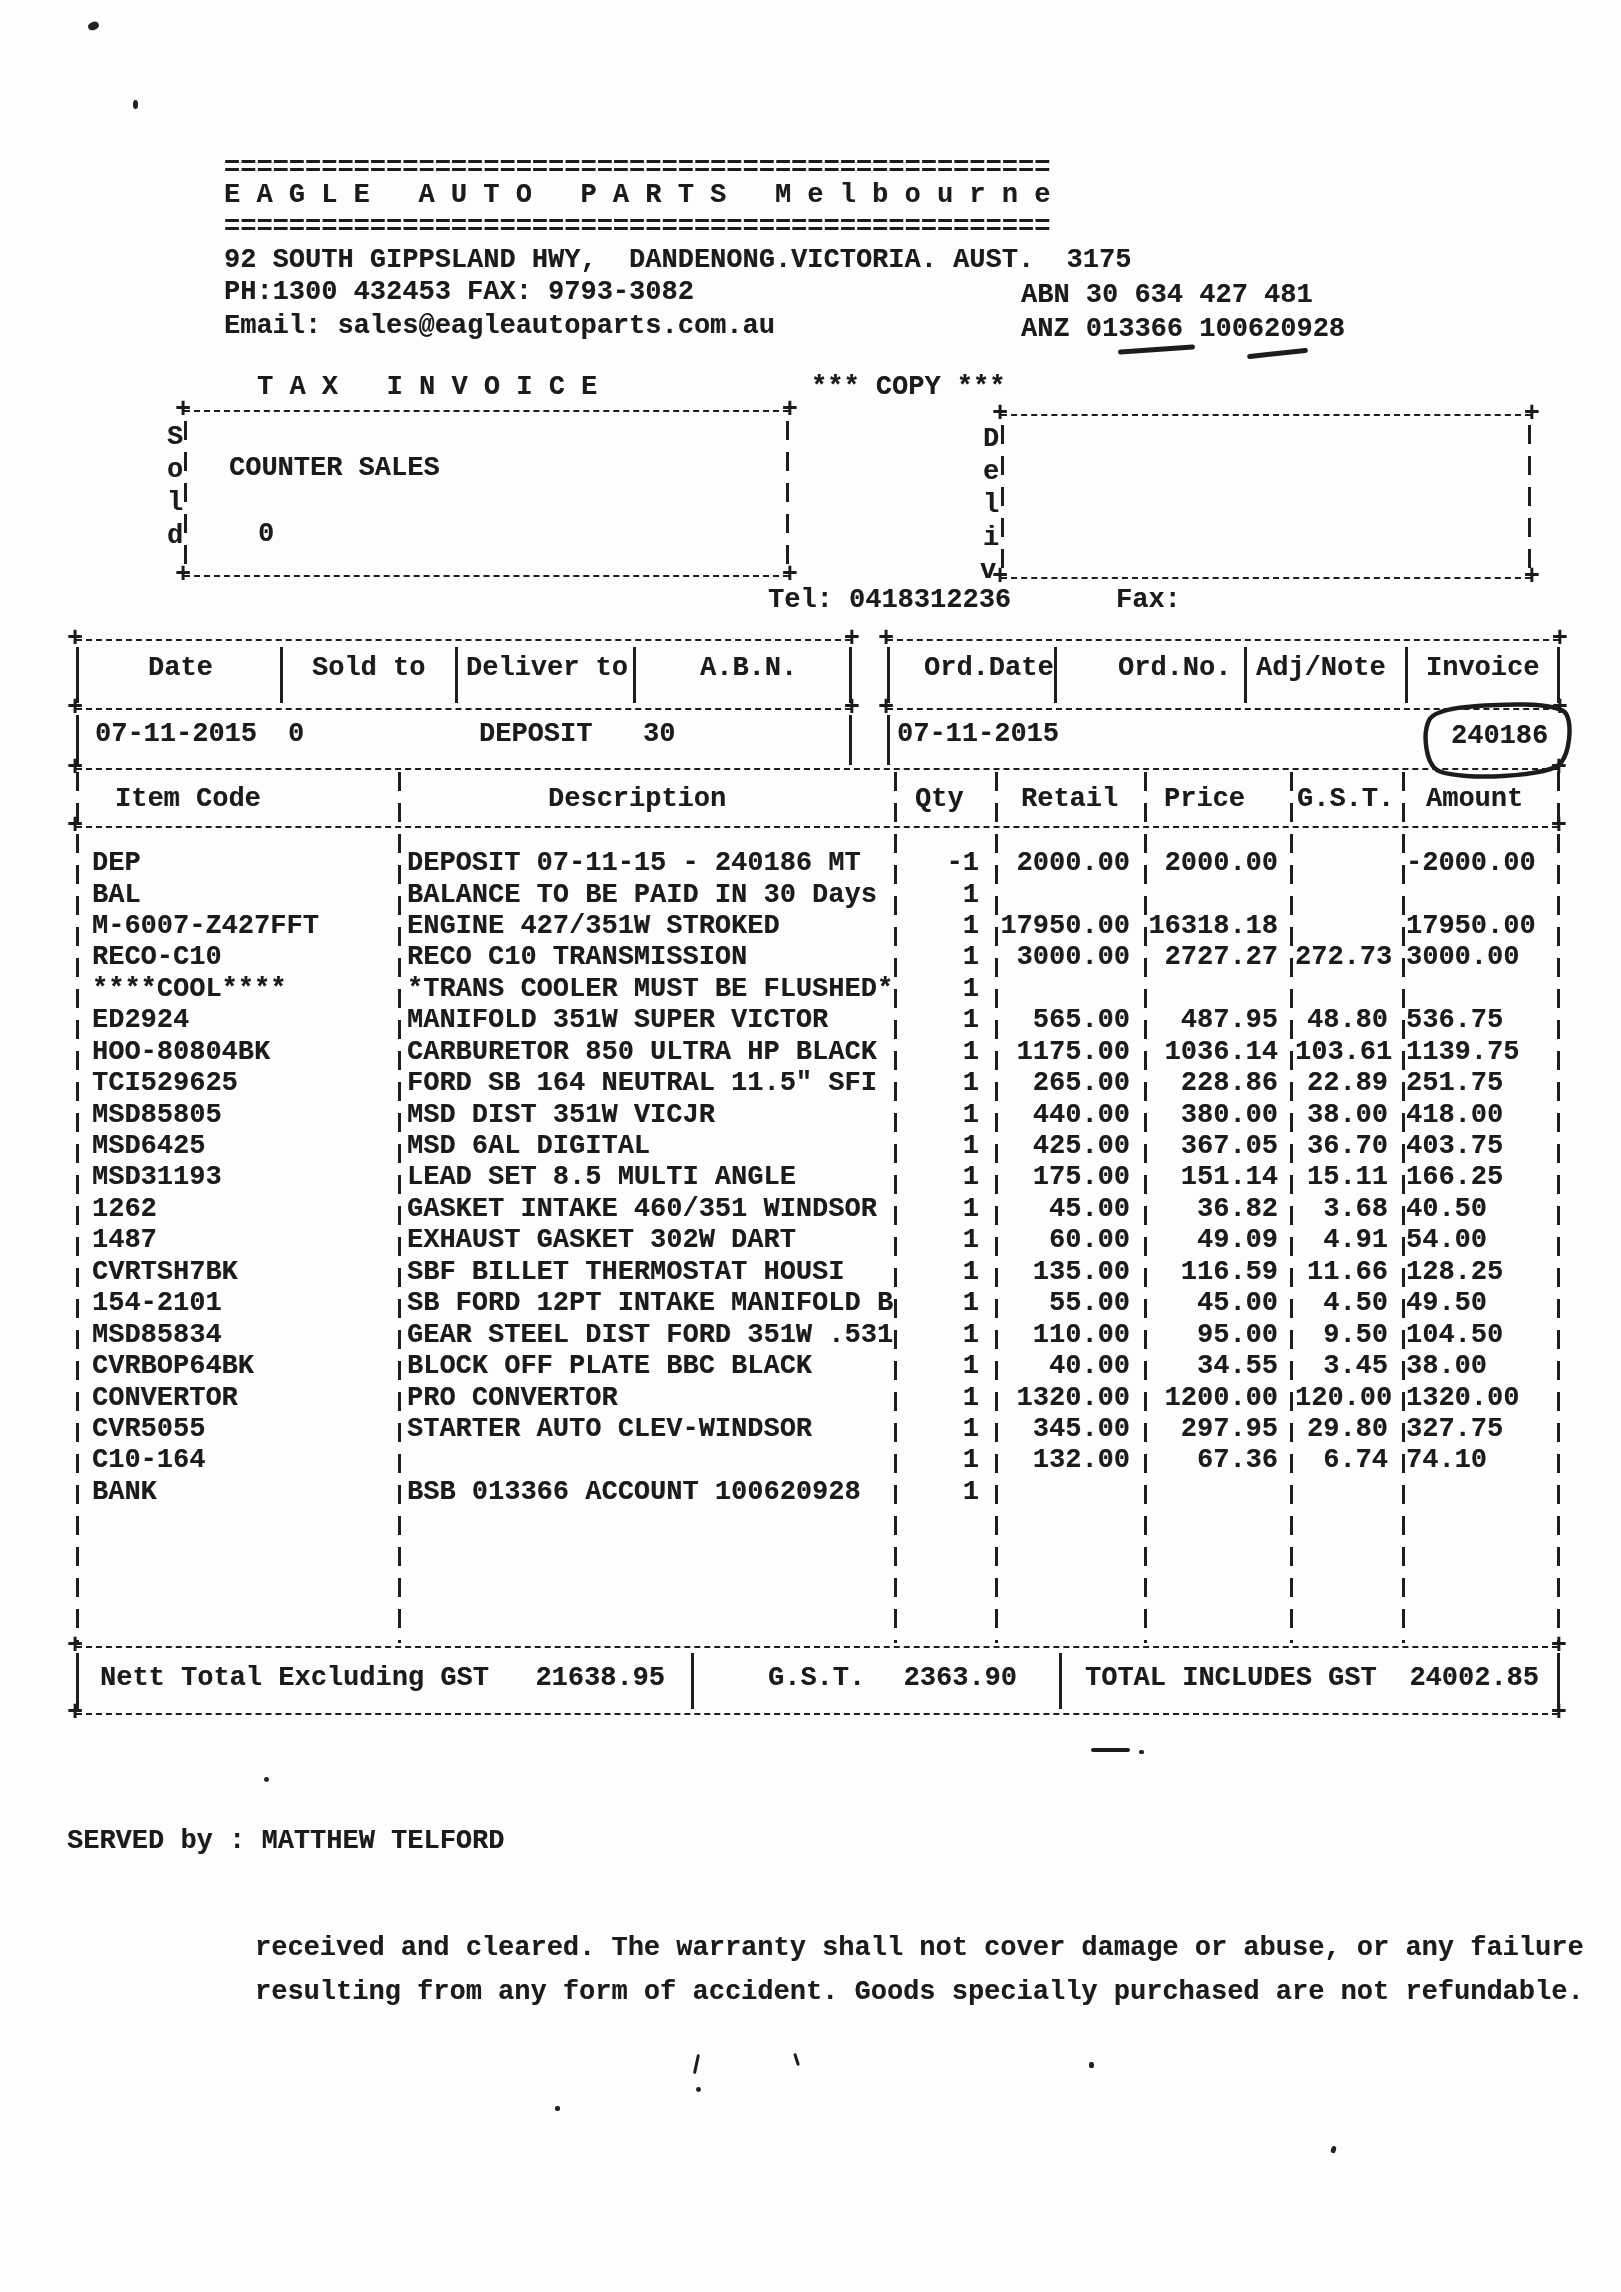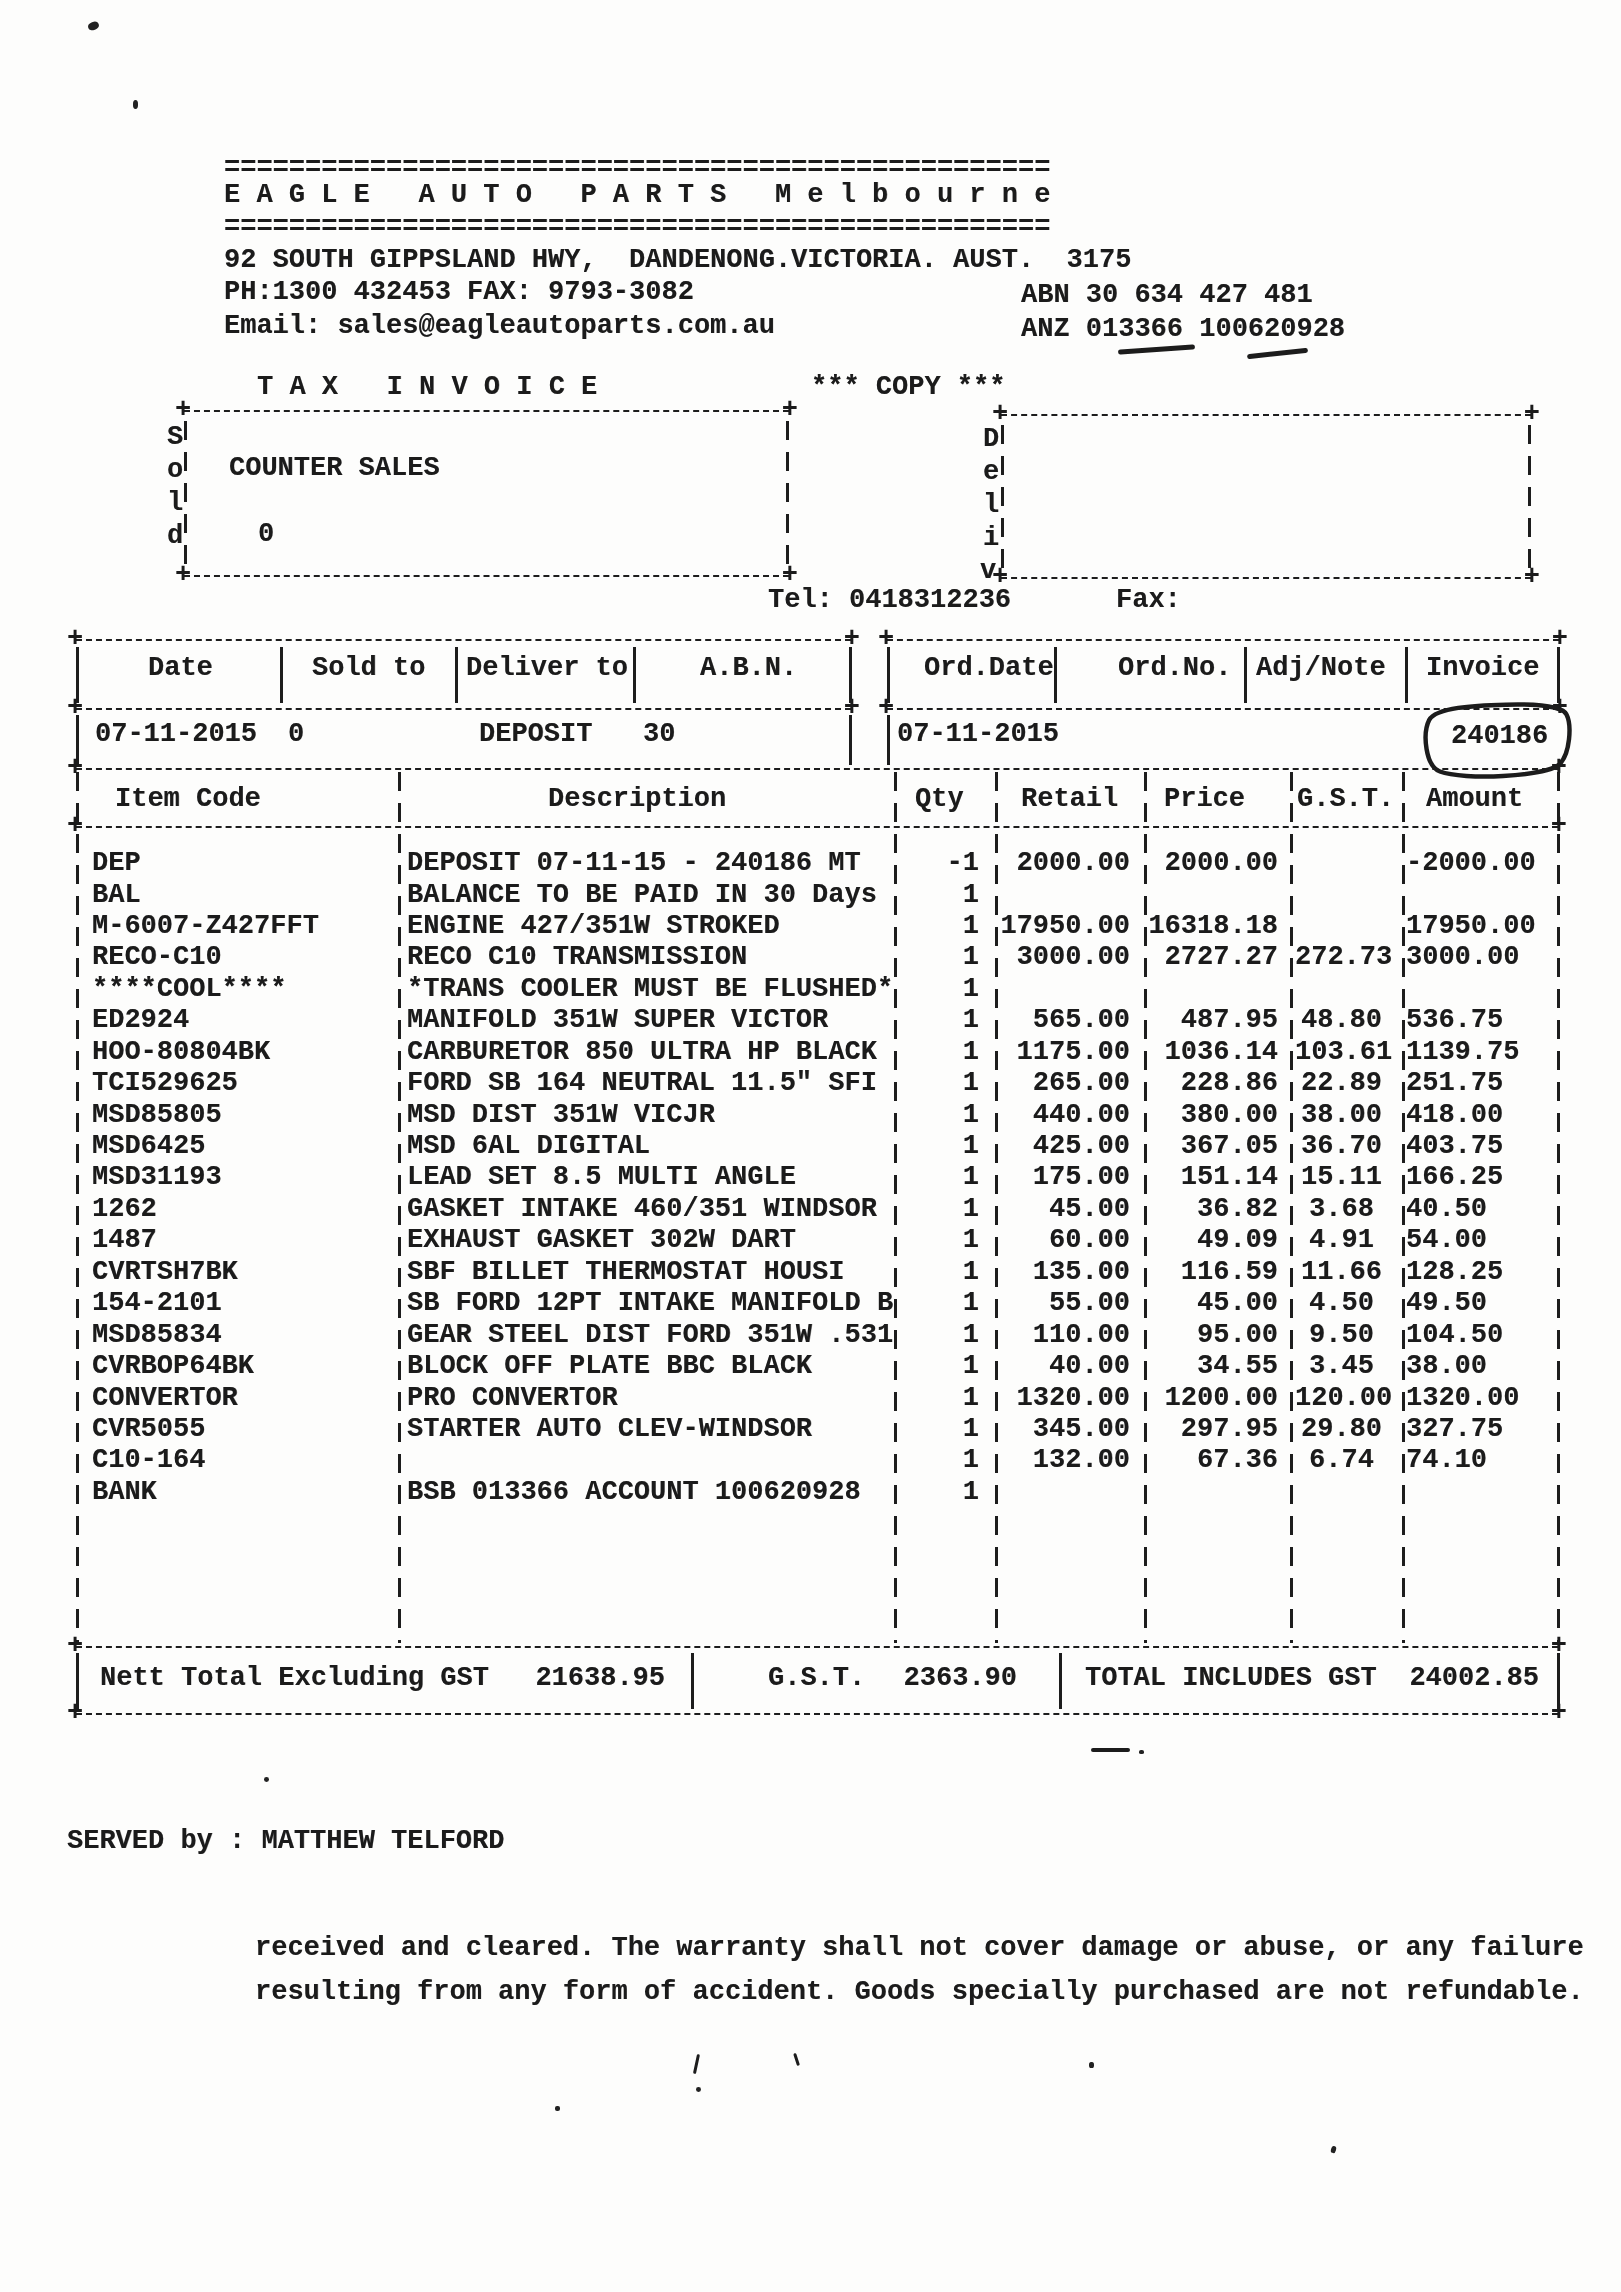--- a/index.html
+++ b/index.html
@@ -29,21 +29,21 @@
   
   .vps{position:absolute;width:2.7px;background:#1d1d1d;}
   
   .item-row{position:absolute;left:76px;width:1482px;height:32px;}
   .cell{position:absolute;top:0;line-height:31px;white-space:pre;}
   .c-code{left:16px;}
   .c-desc{left:331px;}
   .c-qty{left:813px;width:90px;text-align:right;}
   .c-retail{left:920px;width:134px;text-align:right;}
   .c-price{left:1068px;width:134px;text-align:right;}
-  .c-gst{left:1219px;width:93px;text-align:center;}
+  .c-gst{left:1219px;width:93px;text-align:right;}
   .c-amount{left:1330px;width:136px;}
   
   .speck{position:absolute;background:#222;border-radius:45%;}
   .penmark{position:absolute;background:#1c1c1c;border-radius:2.7px;}
   svg{position:absolute;overflow:visible;}
 </style>
 </head>
 <body>
 
 <div class="page">

